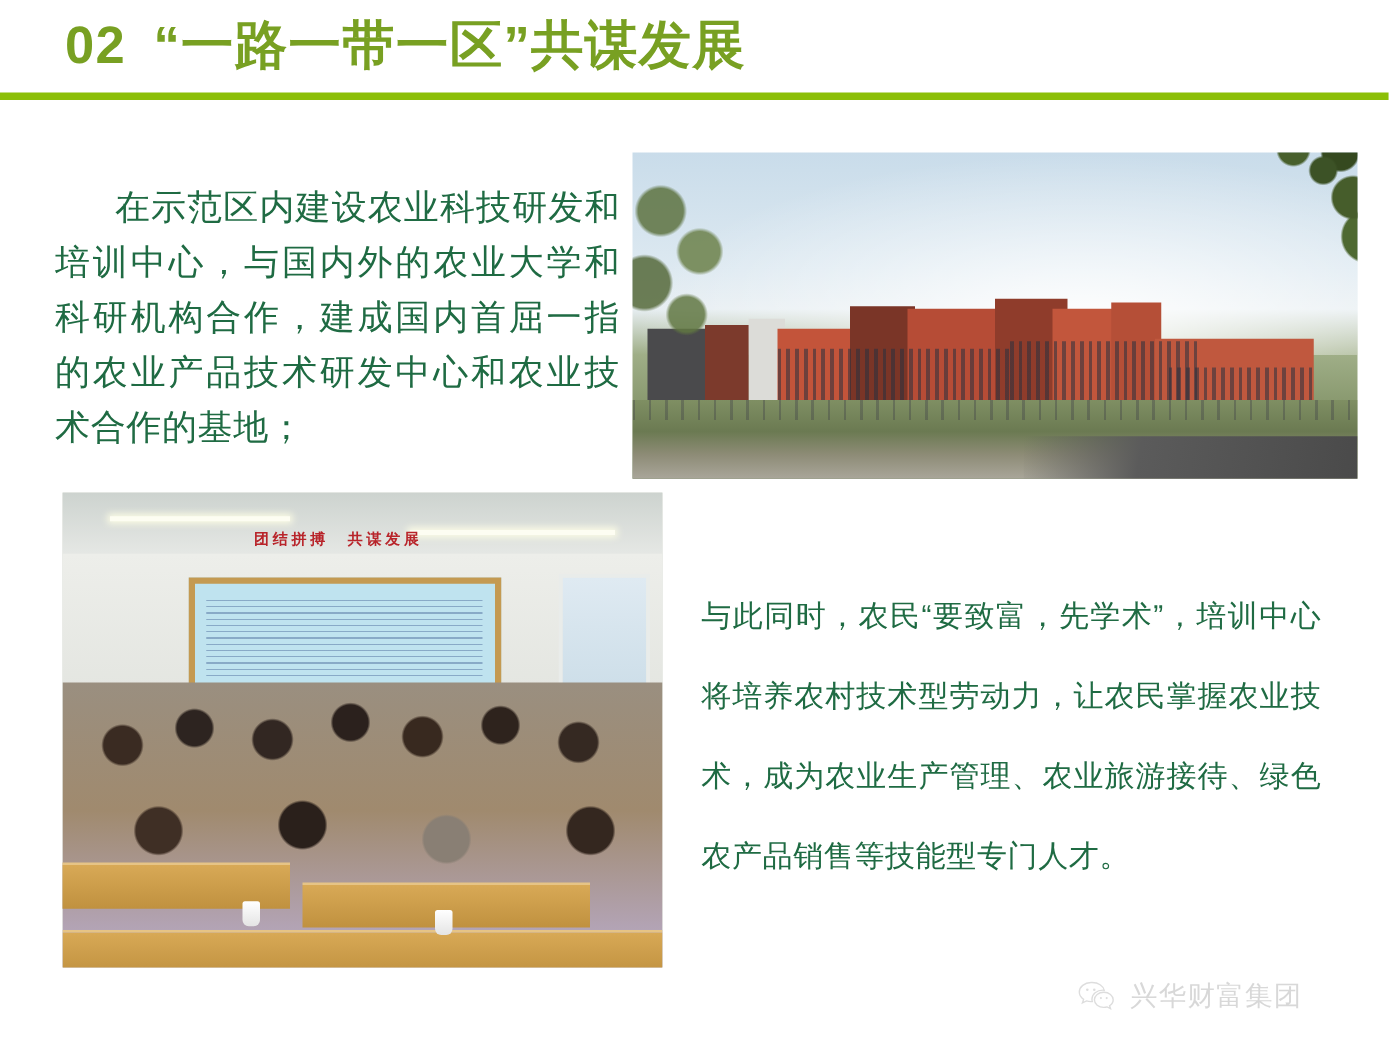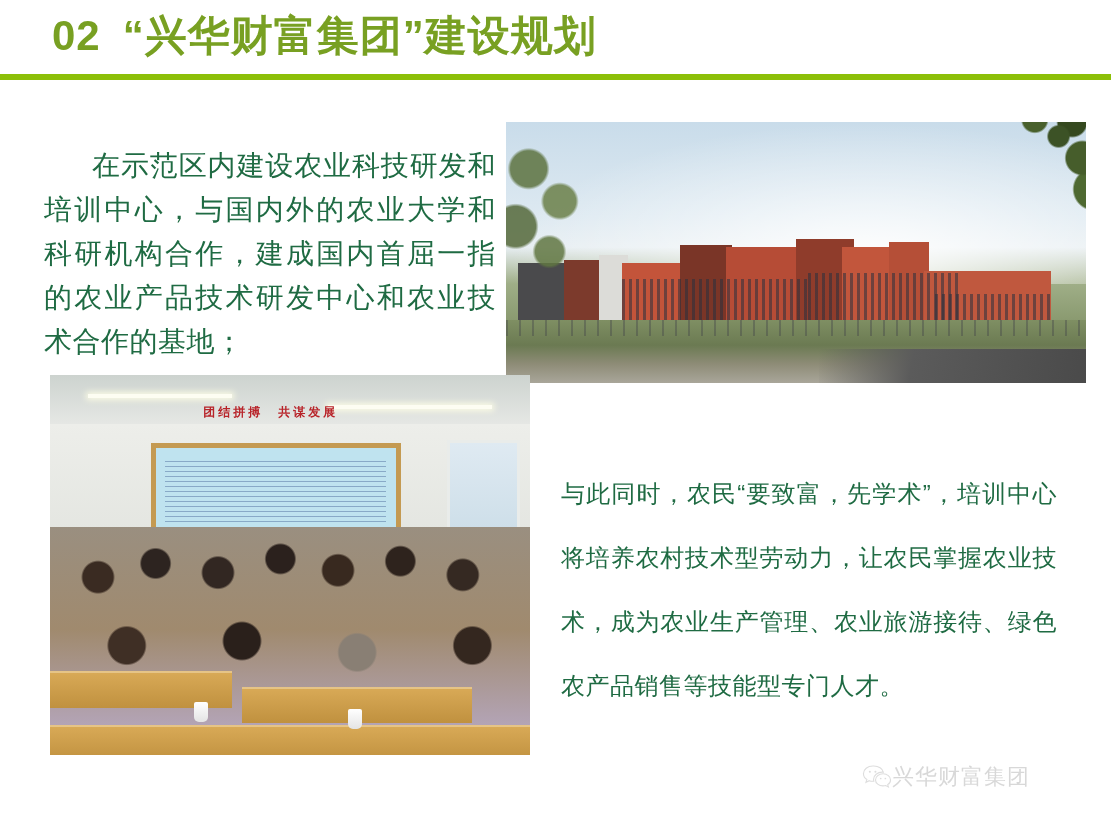--- a/index.html
+++ b/index.html
@@ -159,21 +159,21 @@
     background: linear-gradient(100deg, rgba(110,110,110,0) 0%, #5b5b5b 35%, #4a4a4a 100%);
   }
   #photo-campus-rendering .people {
     position: absolute; left: 0; bottom: 18%; width: 100%; height: 6%;
     background: repeating-linear-gradient(90deg, rgba(60,60,70,.5) 0 2px, rgba(0,0,0,0) 2px 13px);
     opacity: .7;
   }
 
   #photo-training-class {
     left: 50px;
-    top: 375px;
+    top: 394px;
     width: 480px;
     height: 380px;
     background: #d6d9d2;
   }
   #photo-training-class .ceiling {
     position: absolute; left: 0; top: 0; width: 100%; height: 14%;
     background: linear-gradient(#cdd3cf, #e7e9e6);
   }
   #photo-training-class .light {
     position: absolute; height: 4px; background: #fdfdf2; box-shadow: 0 0 6px 2px rgba(255,255,230,.9);
@@ -230,44 +230,44 @@
   #photo-training-class .cup {
     position: absolute; width: 14px; height: 20px;
     background: linear-gradient(#ffffff, #e4e4e4);
     border-radius: 2px 2px 5px 5px;
   }
 
   
   #watermark {
     position: absolute;
     left: 862px;
-    top: 762px;
+    top: 782px;
     display: flex;
     align-items: center;
-    gap: 0;
+    gap: 12px;
     opacity: 0.55;
   }
   #watermark-icon {
     width: 30px;
     height: 26px;
     flex: none;
   }
   #watermark-label {
     font-size: 22px;
     color: #b9b9b9;
     letter-spacing: 1px;
     white-space: nowrap;
   }
 </style>
 </head>
 <body>
 
 <div id="slide-header">
   <div id="header-title">
-    <span id="header-number">02</span><span id="header-heading-text">“兴华财富集团”建设规划</span>
+    <span id="header-number">02</span><span id="header-heading-text">“一路一带一区”共谋发展</span>
   </div>
   <div id="header-rule"></div>
 </div>
 
 <div id="left-text-block">
   <div id="left-body">在示范区内建设农业科技研发和培训中心，与国内外的农业大学和科研机构合作，建成国内首屈一指的农业产品技术研发中心和农业技术合作的基地；</div>
 </div>
 
 <div id="right-text-block">
   <div id="right-body">与此同时，农民“要致富，先学术”，培训中心将培养农村技术型劳动力，让农民掌握农业技术，成为农业生产管理、农业旅游接待、绿色农产品销售等技能型专门人才。</div>

